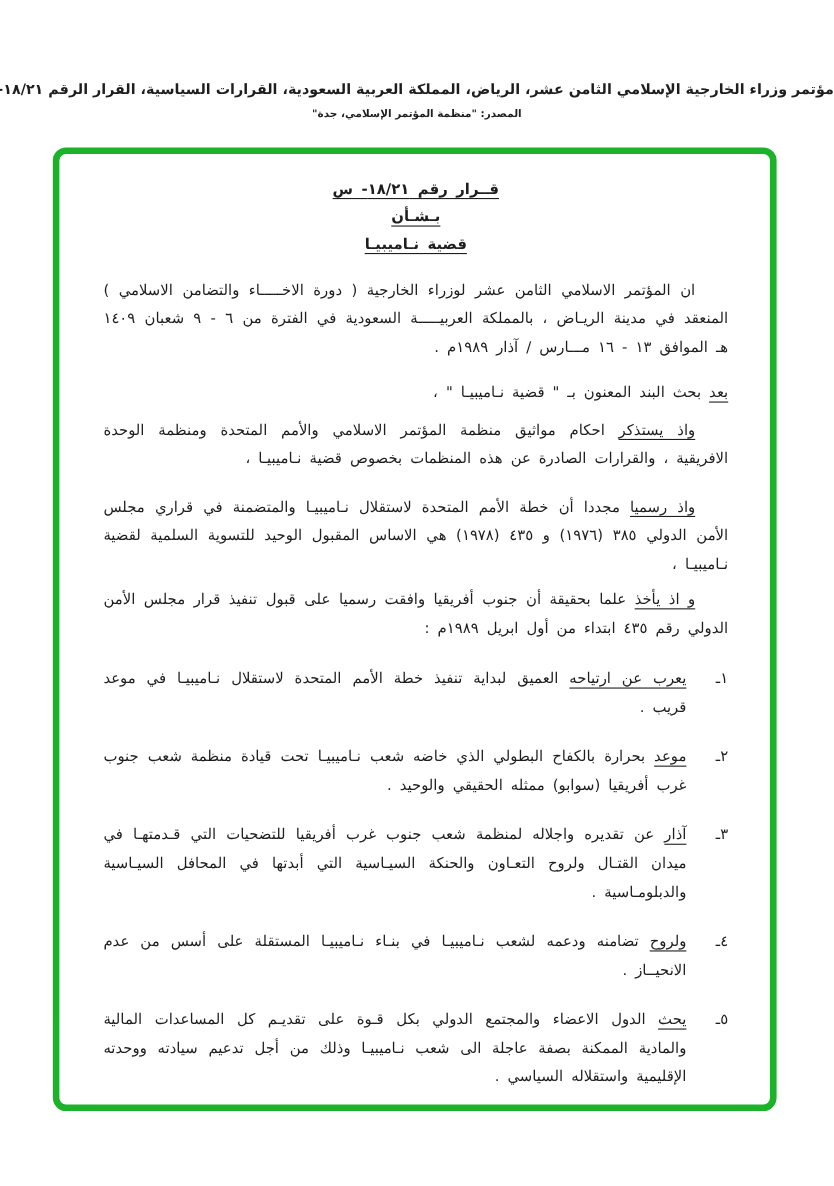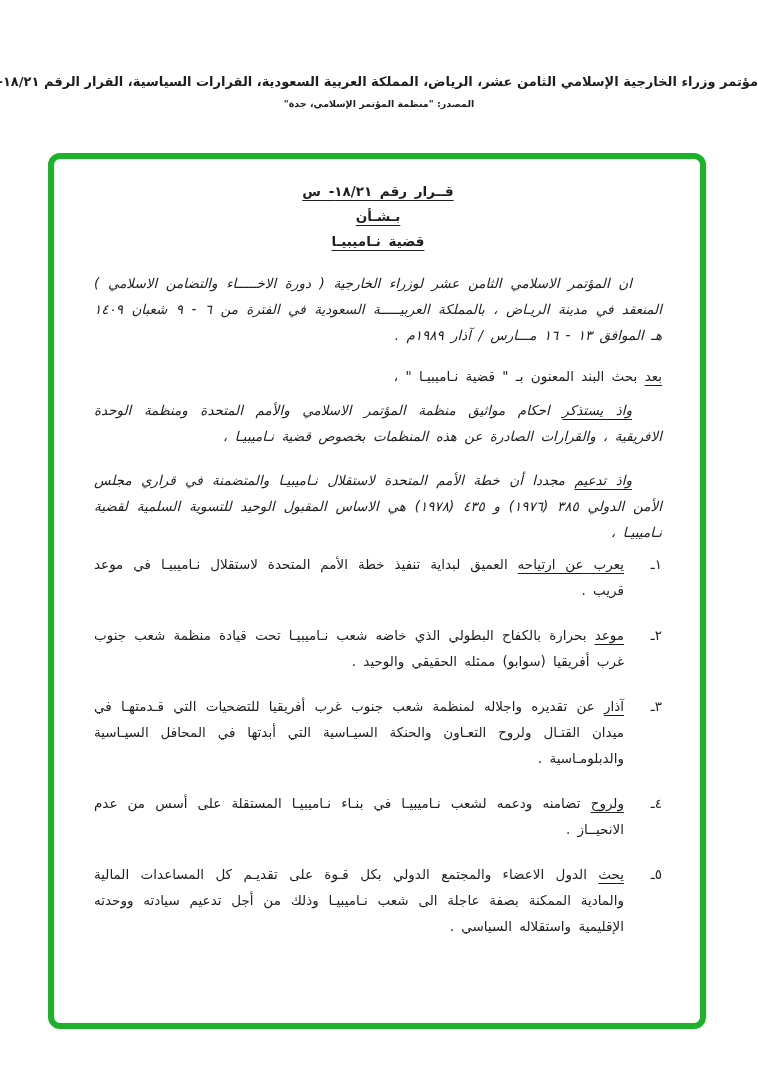--- a/index.html
+++ b/index.html
@@ -27,21 +27,21 @@
     letter-spacing: 0px;
   }
   .hdr-src {
     font-weight: bold;
     font-size: 9.5px;
     margin-top: 9px;
   }
   .frame {
     position: absolute;
     left: 48px;
-    top: 153px;
+    top: 134px;
     width: 658px;
     height: 876px;
     box-sizing: border-box;
     border: 6px solid #1cb32b; 
     border-radius: 12px;
     background: #ffffff;
   }
   .content {
     direction: rtl;
     height: 100%;
@@ -62,21 +62,21 @@
     margin-bottom: 16px;
   }
   .title-block .t {
     font-size: 13.5px;
     line-height: 25px;
   }
   .para {
     margin: 0 0 15px 0;
     text-align: justify;
   }
-  .para.indent { text-indent: 30px; font-style: italic; }
+  .para.indent { text-indent: 30px; }
   .items { margin-top: 4px; }
   .item {
     display: flex;
     gap: 12px;
     margin-bottom: 19px;
     text-align: justify;
   }
   .item .num {
     flex: 0 0 26px;
     white-space: nowrap;
@@ -99,22 +99,23 @@
       <div class="t"><span class="u">بـشـأن</span></div>
       <div class="t"><span class="u">قضية نـاميبيـا</span></div>
     </div>
 
     <p class="para indent"><span class="u"></span><span>ان المؤتمر الاسلامي الثامن عشر لوزراء الخارجية ( دورة الاخـــــاء والتضامن الاسلامي ) المنعقد في مدينة الريـاض ، بالمملكة العربيـــــة السعودية في الفترة من ٦ - ٩ شعبان ١٤٠٩ هـ الموافق ١٣ - ١٦ مـــارس / آذار ١٩٨٩م .</span></p>
 
     <p class="para" style="margin-bottom:8px"><span class="u">بعد</span><span> بحث البند المعنون بـ " قضية نـاميبيـا " ،</span></p>
 
     <p class="para indent" style="margin-bottom:18px"><span class="u">واذ يستذكر</span><span> احكام مواثيق منظمة المؤتمر الاسلامي والأمم المتحدة ومنظمة الوحدة الافريقية ، والقرارات الصادرة عن هذه المنظمات بخصوص قضية نـاميبيـا ،</span></p>
 
-    <p class="para indent" style="margin-bottom:6px"><span class="u">واذ تدعيم</span><span> مجددا أن خطة الأمم المتحدة لاستقلال نـاميبيـا والمتضمنة في قراري مجلس الأمن الدولي ٣٨٥ (١٩٧٦) و ٤٣٥ (١٩٧٨) هي الاساس المقبول الوحيد للتسوية السلمية لقضية نـاميبيـا ،</span></p>
+    <p class="para indent" style="margin-bottom:6px"><span class="u">واذ رسميا</span><span> مجددا أن خطة الأمم المتحدة لاستقلال نـاميبيـا والمتضمنة في قراري مجلس الأمن الدولي ٣٨٥ (١٩٧٦) و ٤٣٥ (١٩٧٨) هي الاساس المقبول الوحيد للتسوية السلمية لقضية نـاميبيـا ،</span></p>
 
+    <p class="para indent" style="margin-bottom:20px"><span class="u">و اذ يأخذ</span><span> علما بحقيقة أن جنوب أفريقيا وافقت رسميا على قبول تنفيذ قرار مجلس الأمن الدولي رقم ٤٣٥ ابتداء من أول ابريل ١٩٨٩م :</span></p>
 
     <div class="items">
 
       <div class="item">
         <span class="num">١ـ</span>
         <span class="body"><span class="u">يعرب عن ارتياحه</span><span> العميق لبداية تنفيذ خطة الأمم المتحدة لاستقلال نـاميبيـا في موعد قريب .</span></span>
       </div>
 
       <div class="item">
         <span class="num">٢ـ</span>

